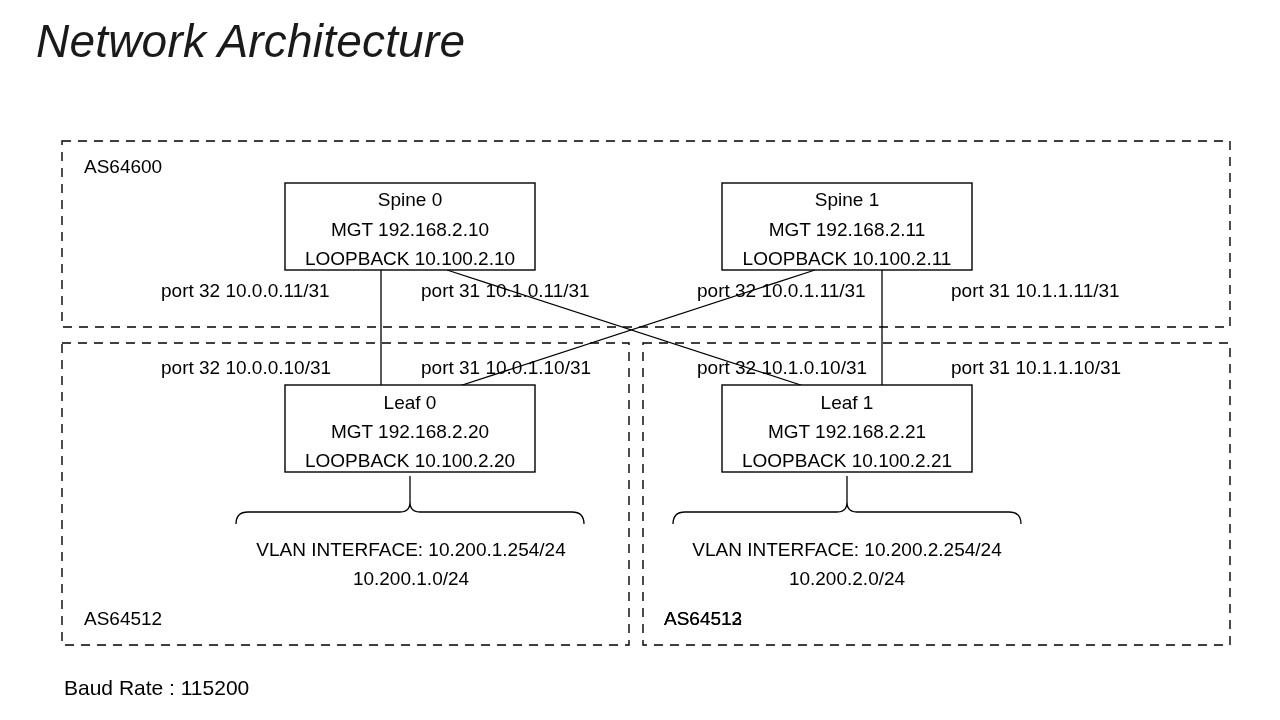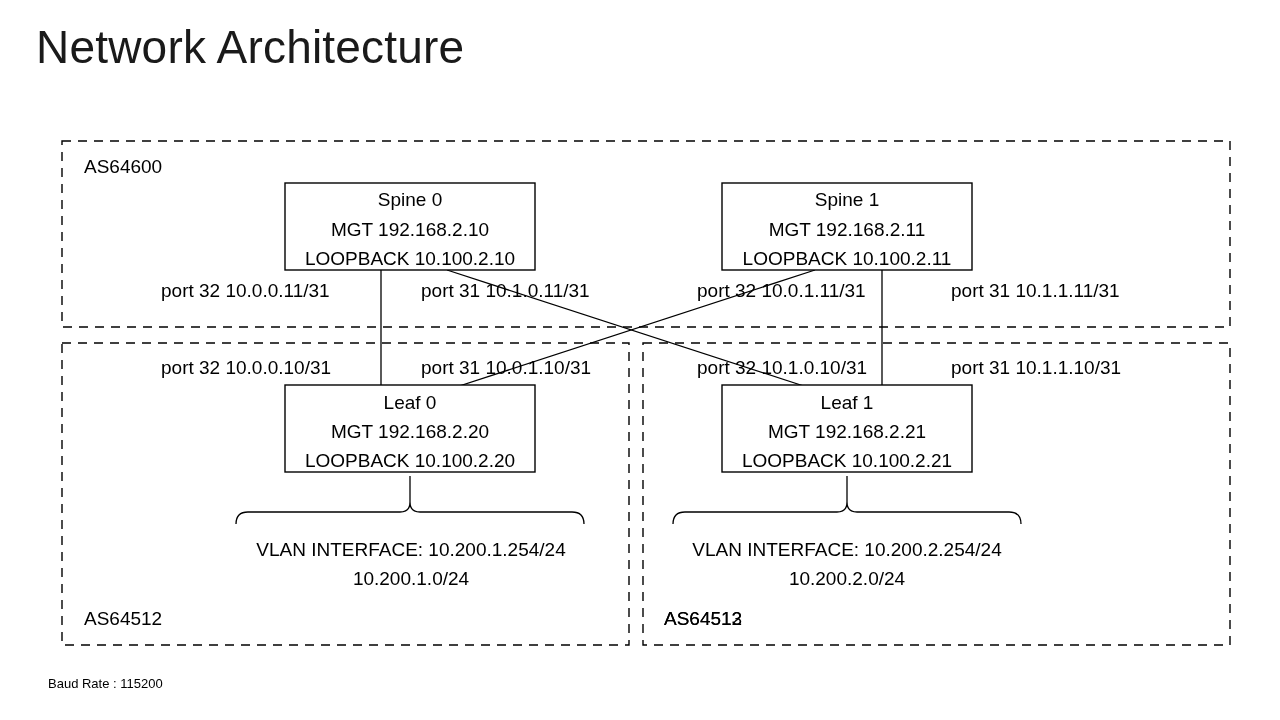--- a/index.html
+++ b/index.html
@@ -16,27 +16,28 @@
     position: relative;
   }
   #slide {
     position: relative;
     width: 1280px;
     height: 720px;
   }
   #page-title {
     position: absolute;
     left: 36px;
-    top: 22px;
+    top: 16px;
     font-size: 46px;
     font-weight: 400;
     letter-spacing: 0.2px;
     line-height: 1.1;
     color: #1a1a1a;
     white-space: nowrap;
+    font-style: italic;
   }
   #diagram {
     position: absolute;
     left: 0;
     top: 0;
   }
   svg text {
     font-family: "Liberation Sans", sans-serif;
     fill: #000000;
   }
@@ -70,23 +71,23 @@
   }
   .t-as {
     font-size: 19px;
   }
   .t-vlan {
     font-size: 19px;
     text-anchor: middle;
   }
   #baud-rate {
     position: absolute;
-    left: 48px;
+    left: 64px;
     top: 676px;
-    font-size: 13px;
+    font-size: 21px;
     white-space: nowrap;
   }
 </style>
 </head>
 <body>
 
 <div id="slide">
 
   <div id="page-title">Network Architecture</div>
 

